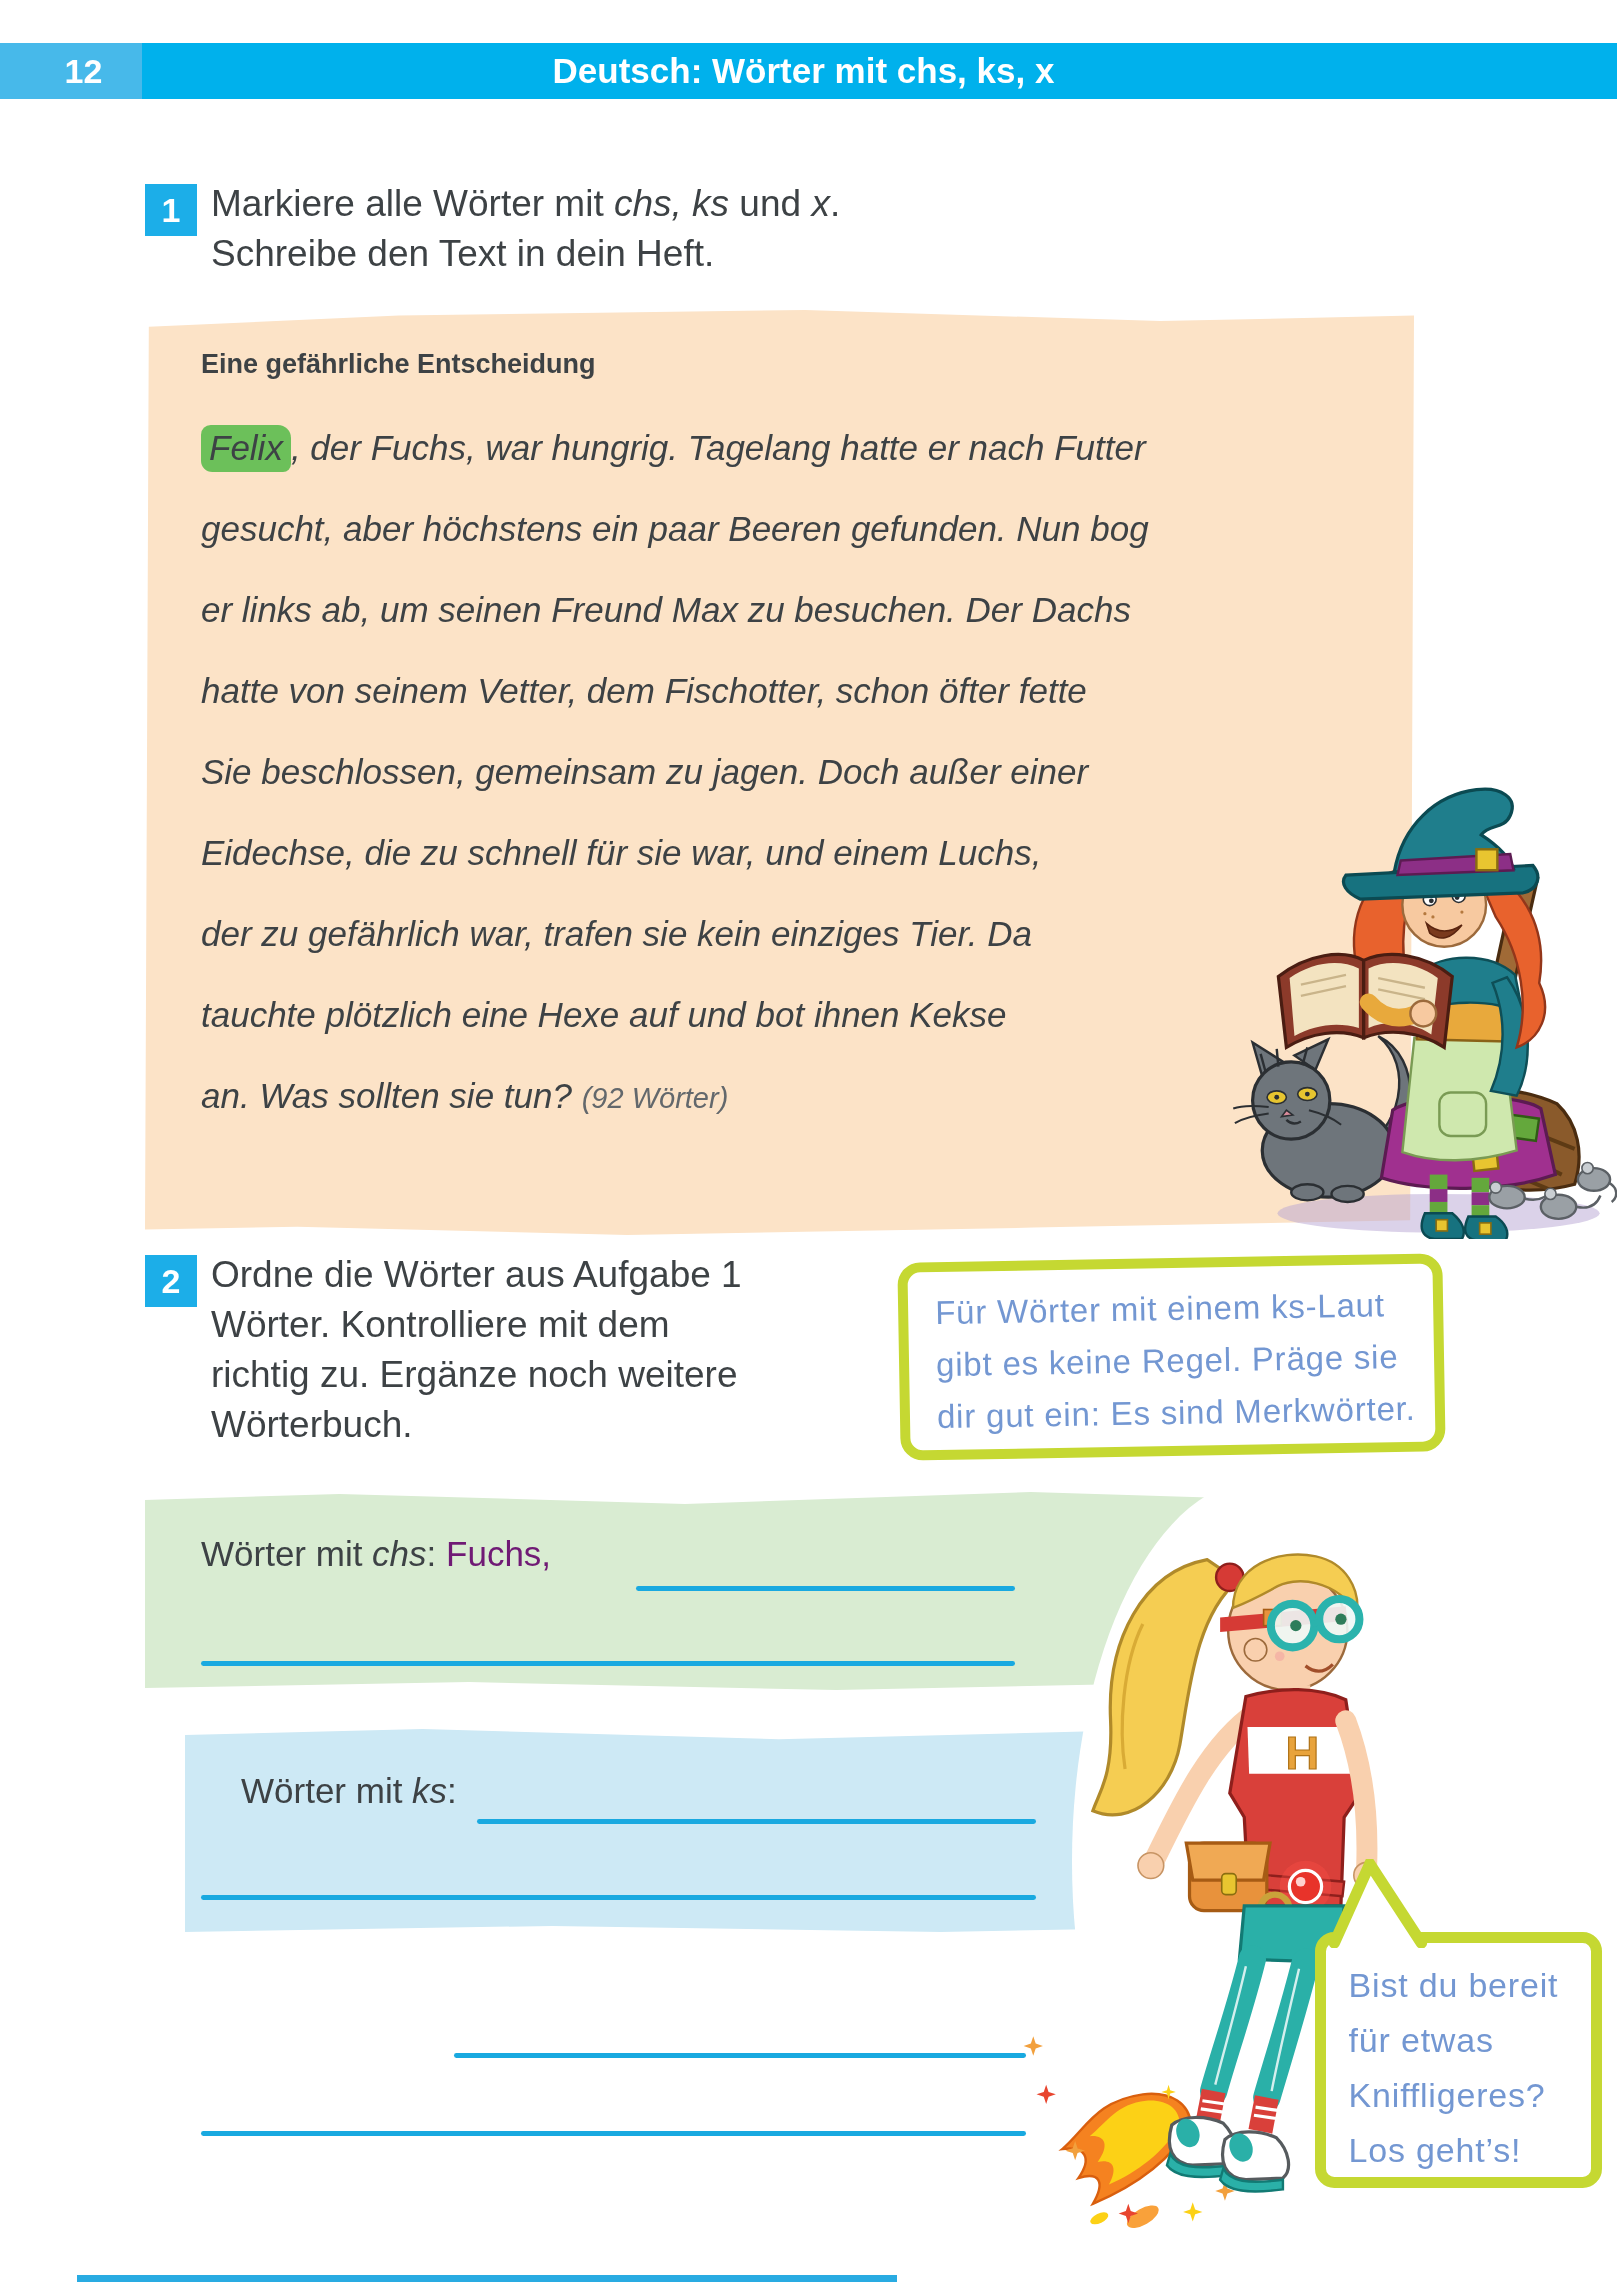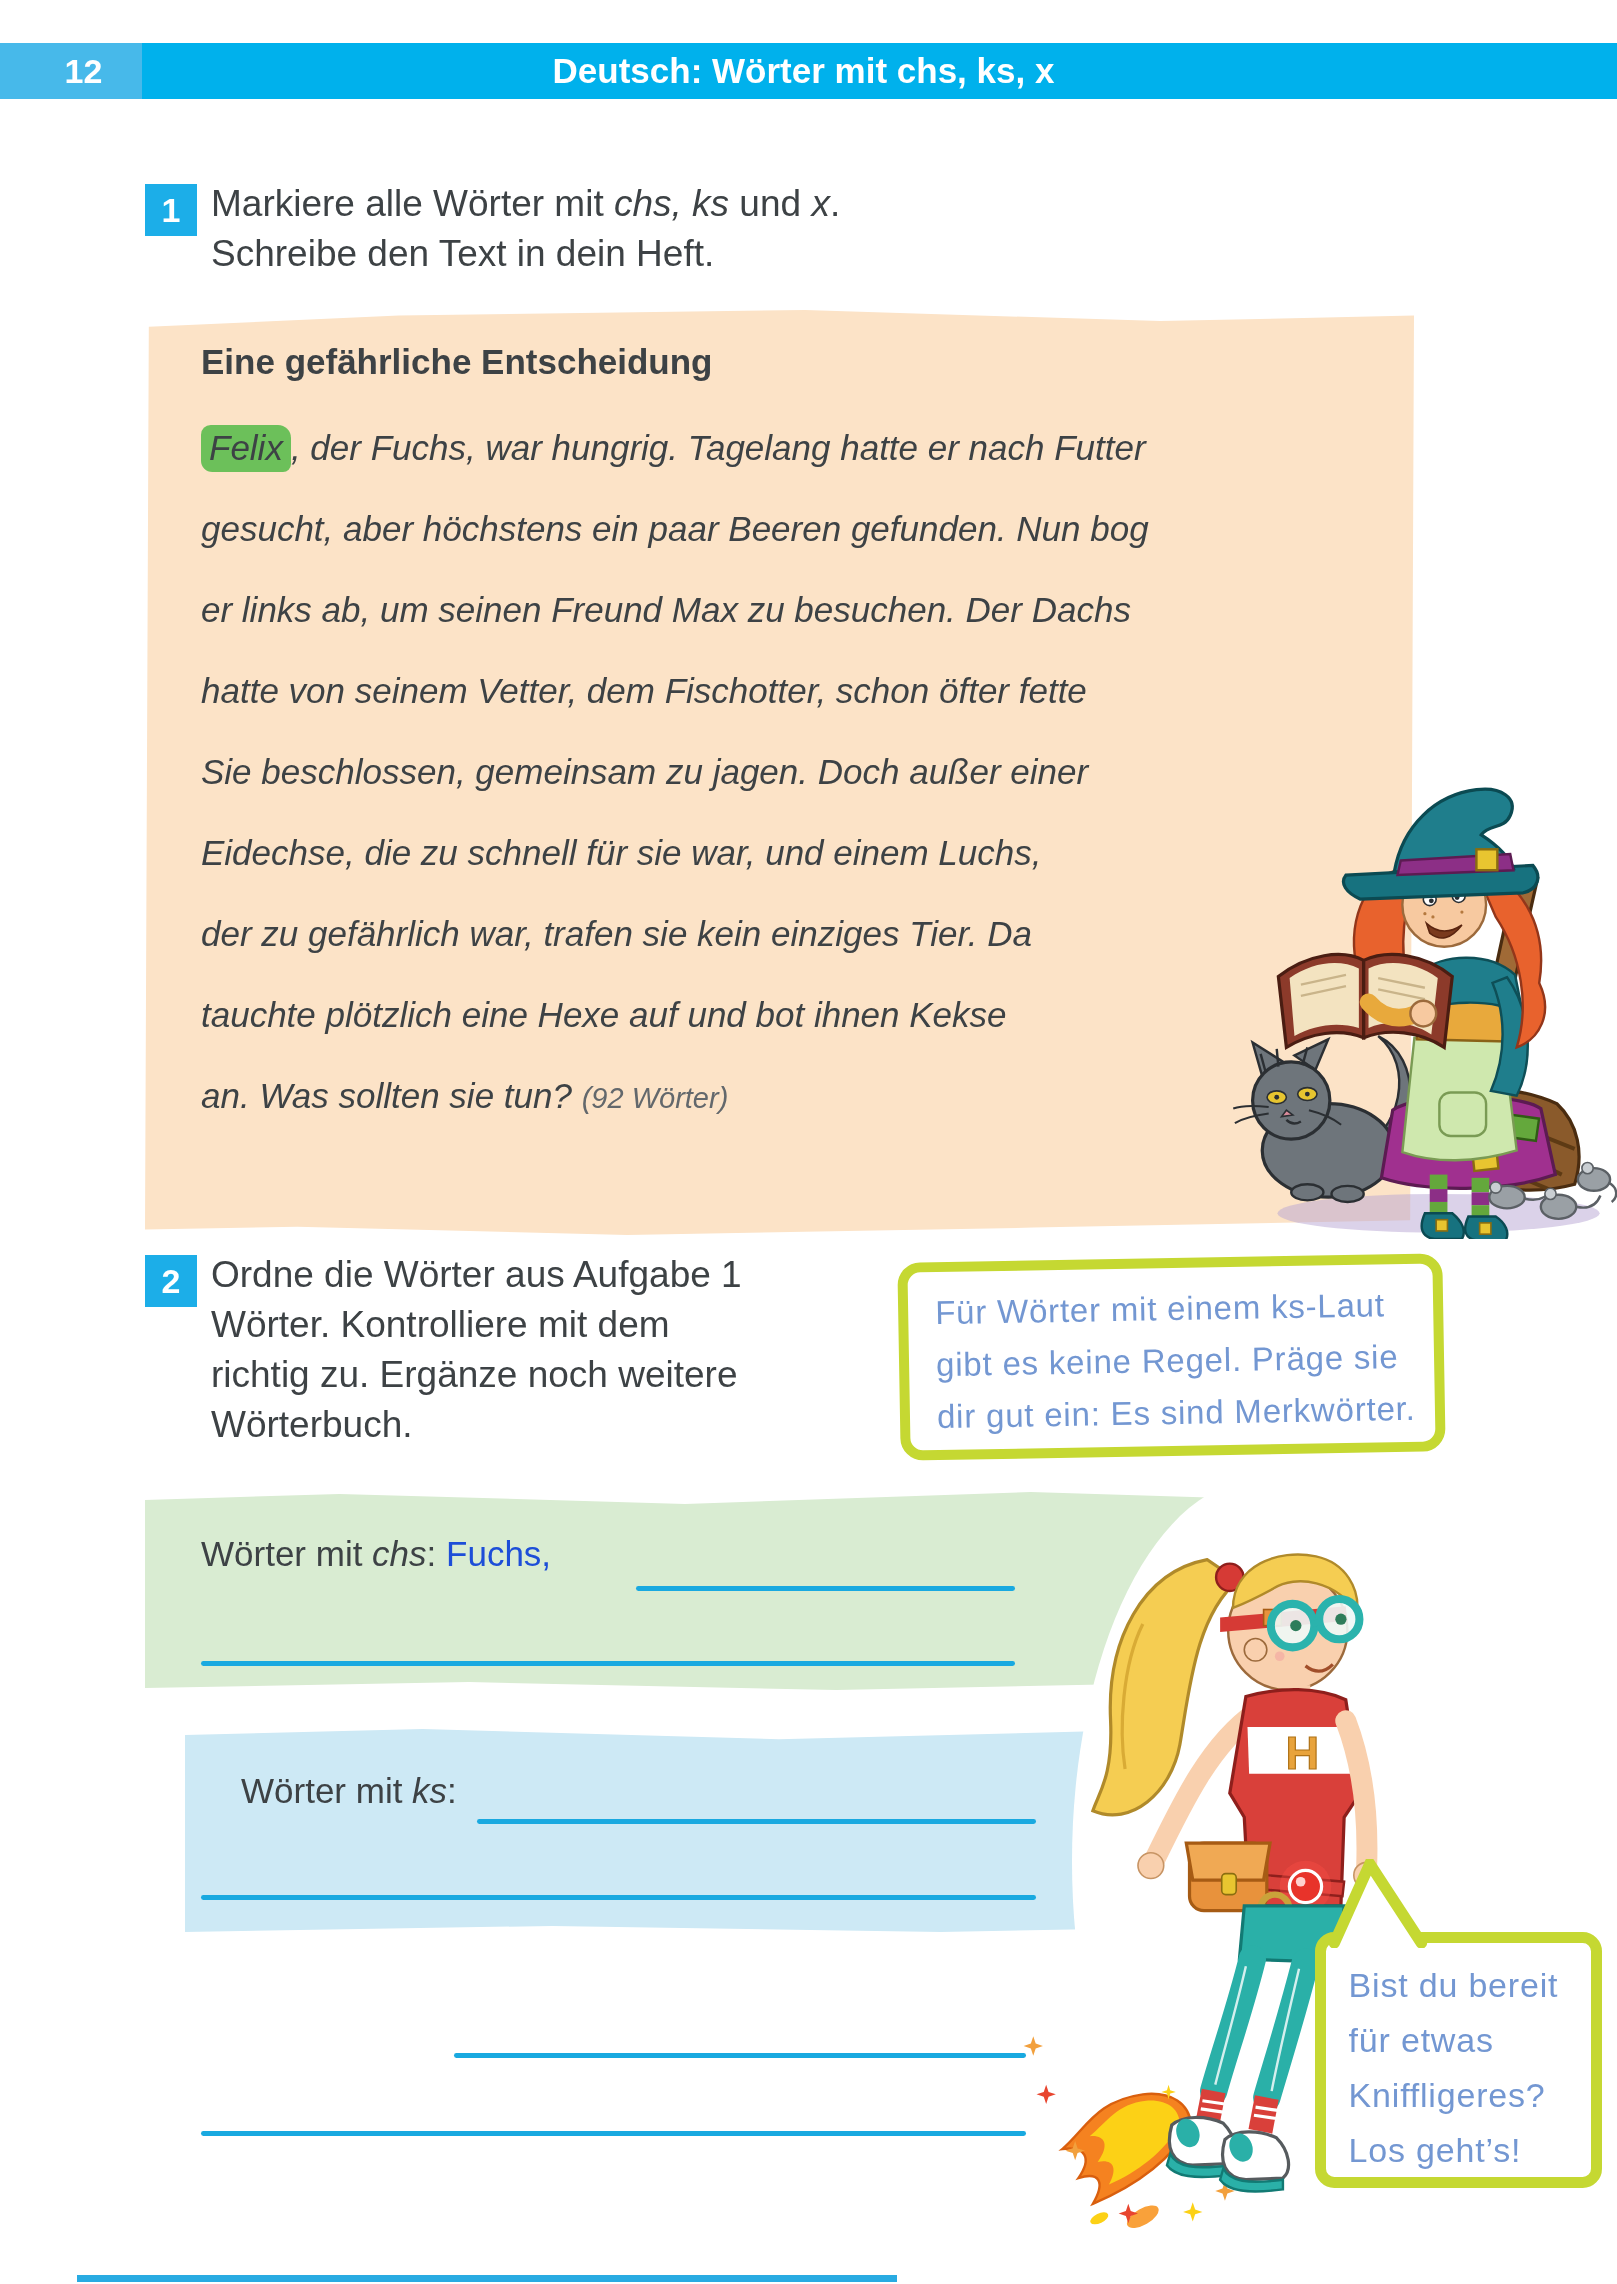--- a/index.html
+++ b/index.html
@@ -15,27 +15,27 @@
                 display:flex;align-items:center;justify-content:center;padding-right:153px;box-sizing:border-box;z-index:2;}
 
   
   .tasknum{width:52px;height:52px;background:#1caee8;color:#fff;font-size:34px;font-weight:bold;
            display:flex;align-items:center;justify-content:center;z-index:3;}
   .task-text .tline{height:50px;line-height:50px;font-size:37px;white-space:nowrap;}
 
   
   .story-box{left:145px;top:310px;width:1269px;height:925px;background:#fce3c7;z-index:1;
              clip-path:polygon(0.3% 1.8%, 20% 0.6%, 52% 0%, 80% 1.2%, 100% 0.6%, 99.7% 98.4%, 70% 99.2%, 38% 100%, 12% 99.1%, 0% 99.4%);}
-  .story-title{position:absolute;left:56px;top:32px;font-size:35px;font-weight:bold;}
+  .story-title{position:absolute;left:56px;top:39px;font-size:27px;font-weight:bold;}
   .story-lines{position:absolute;left:56px;top:97px;width:1176px;}
   .story-lines .tline{height:81px;line-height:81px;font-size:35px;white-space:nowrap;font-style:italic;}
 
   .seg-i{font-style:italic;}
   .seg-hl{background:#6cc05a;border-radius:9.7px 13px 8px 11.3px;padding:3.2px 8px 4.8px 8px;}
-  .seg-green{color:#1d4ed8;}
+  .seg-green{color:#701a75;}
   .seg-count{font-size:29px;color:#63686c;font-weight:normal;}
 
   
   .hint-box{left:899px;top:1258px;width:545px;height:198px;background:#fff;border:10.5px solid #c5d832;
             border-radius:22.6px;transform:rotate(-1deg);z-index:3;box-sizing:border-box;}
   .hint-lines{padding:14.5px 0 0 27px;}
   .hint-lines .tline{height:52px;line-height:52px;font-size:33px;color:#7397d2;letter-spacing:0.8px;white-space:nowrap;}
 
   
   .cat{left:145px;width:1080px;z-index:1;}

